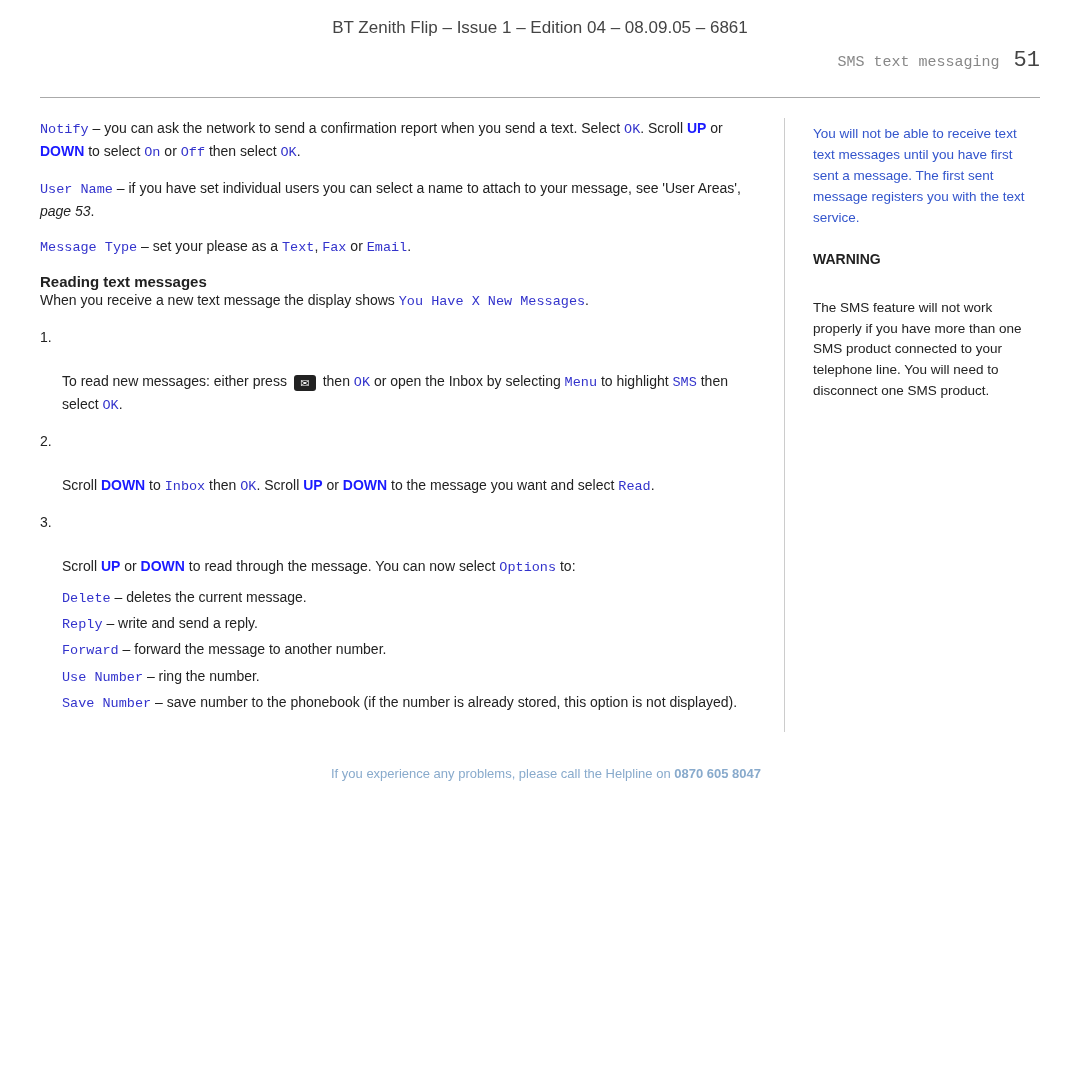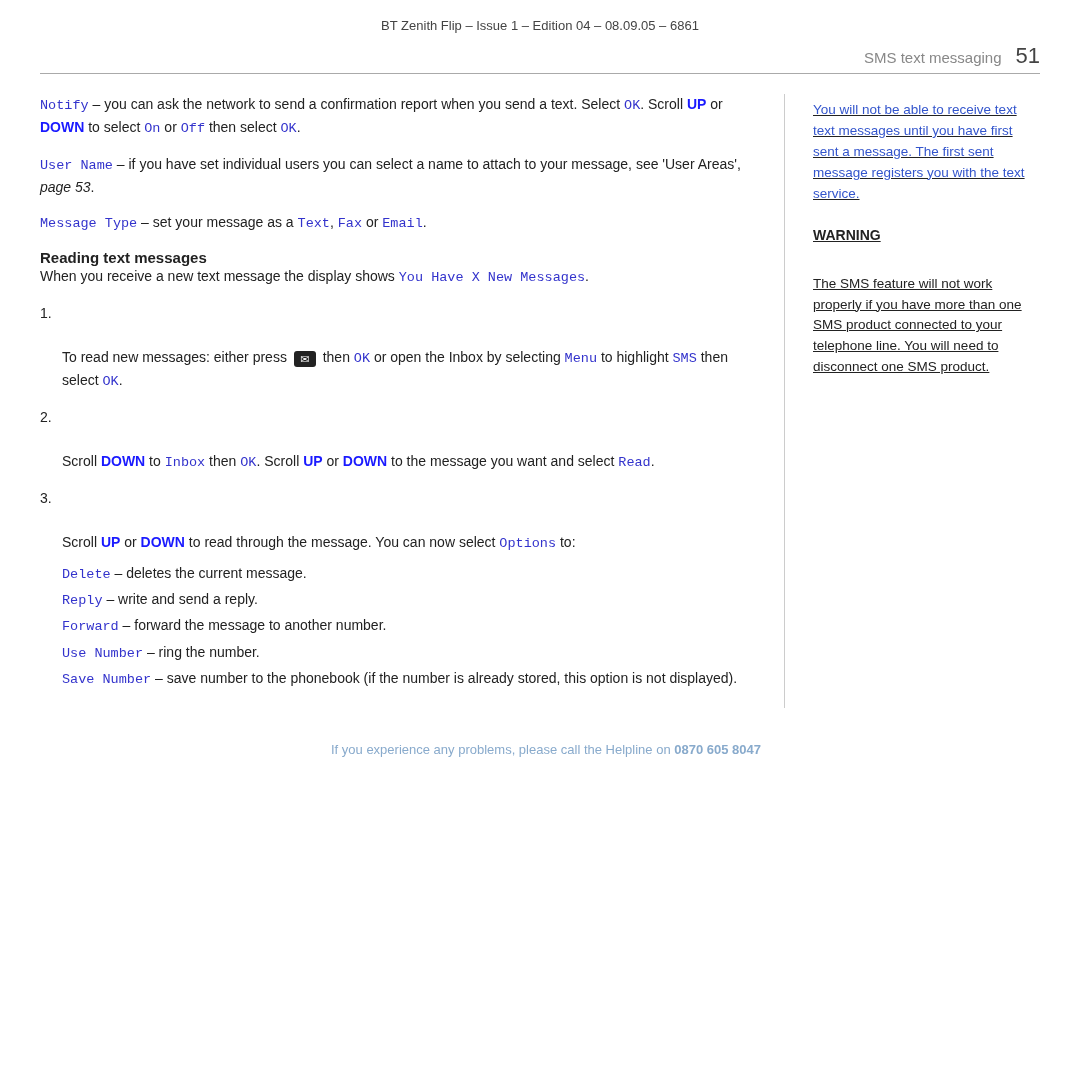--- a/index.html
+++ b/index.html
@@ -9,21 +9,21 @@
       font-size: 14px;
       color: #222;
       width: 1080px;
       min-height: 1068px;
       position: relative;
     }
 
     .page-header {
       text-align: center;
       padding: 18px 0 10px 0;
-      font-size: 13px;
+      font-size: 17px;
       color: #444;
     }
 
     .section-label {
       color: #888;
       font-size: 15px;
     }
 
     .page-num {
       font-size: 22px;
@@ -41,21 +41,20 @@
     .left-content {
       flex: 1;
       padding-right: 30px;
       border-right: 1px solid #ccc;
     }
 
     .right-content {
       width: 255px;
       padding-left: 28px;
       padding-top: 6px;
-      text-decoration: underline;
     }
 
     .mono-term {
       font-family: 'Courier New', Courier, monospace;
       color: #3333cc;
       font-size: 13.5px;
     }
 
     .blue-bold {
       color: #1a1aff;
@@ -152,40 +151,40 @@
     }
   </style>
 </head>
 <body>
 
 <div class="page-header">
   <span>BT Zenith Flip – Issue 1 – Edition 04 – 08.09.05 – 6861</span>
 </div>
 
 <div style="padding: 0 40px;">
-  <div style="display:flex; justify-content:flex-end; align-items:baseline; border-bottom: 1.5px solid #aaa; padding-bottom: 4px; margin-bottom: 0;">
+  <div style="display:flex; justify-content:flex-end; align-items:baseline; border-bottom: 1.5px solid #aaa; padding-bottom: 24px; margin-bottom: 0; font-family: Liberation Mono, monospace;">
     <span class="section-label" style="color:#888; font-size:15px;">SMS text messaging</span>
     <span class="page-num" style="font-size:22px; color:#444; margin-left:14px; font-weight:300;">51</span>
   </div>
 </div>
 
 <div class="content-body" style="padding-top: 20px;">
 
   <div class="left-content">
 
     <p class="para">
       <span class="mono-term">Notify</span><span> – you can ask the network to send a confirmation report when you send a text. Select </span><span class="mono-term">OK</span><span>. Scroll </span><span class="blue-bold">UP</span><span> or </span><span class="blue-bold">DOWN</span><span> to select </span><span class="mono-term">On</span><span> or </span><span class="mono-term">Off</span><span> then select </span><span class="mono-term">OK</span><span>.</span>
     </p>
 
     <p class="para">
       <span class="mono-term">User Name</span><span> – if you have set individual users you can select a name to attach to your message, see 'User Areas', </span><span class="italic-text">page 53</span><span>.</span>
     </p>
 
     <p class="para">
-      <span class="mono-term">Message Type</span><span> – set your message as a </span><span class="mono-term">Text</span><span>, </span><span class="mono-term">Fax</span><span> or </span><span class="mono-term">Email</span><span>.</span>
+      <span class="mono-term">Message Type</span><span> – set your please as a </span><span class="mono-term">Text</span><span>, </span><span class="mono-term">Fax</span><span> or </span><span class="mono-term">Email</span><span>.</span>
     </p>
 
     <p class="reading-heading">Reading text messages</p>
 
     <p class="para">
       <span>When you receive a new text message the display shows </span><span class="mono-term">You Have X New Messages</span><span>.</span>
     </p>
 
     <ol class="numbered-list">
 

